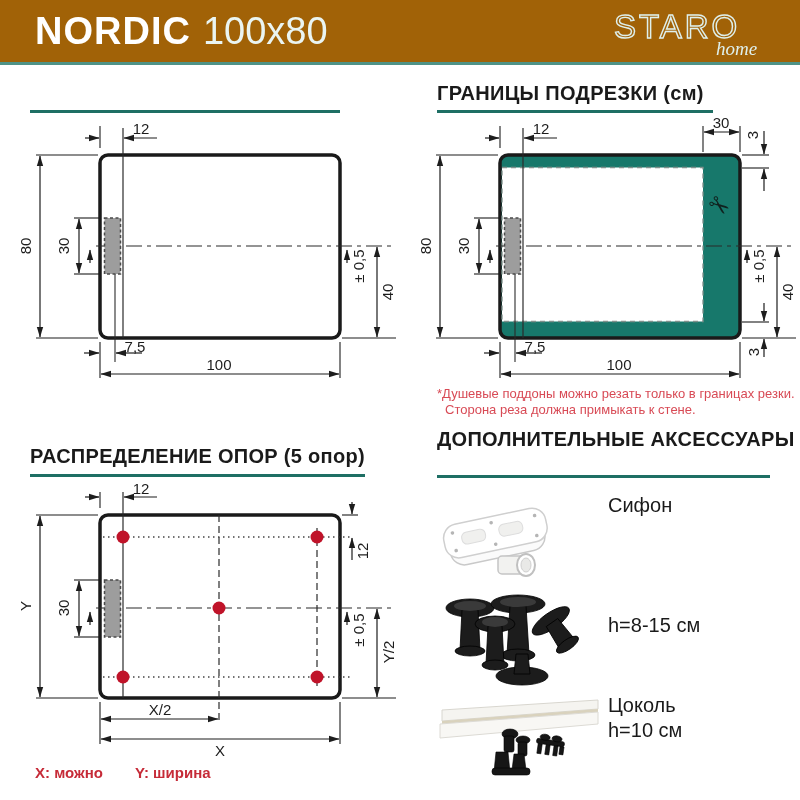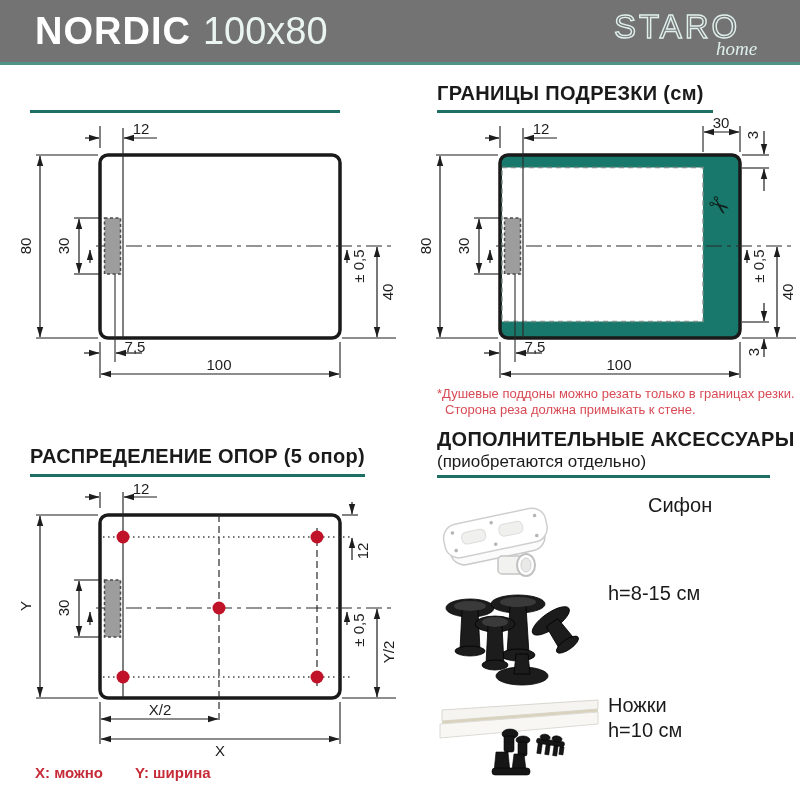--- a/index.html
+++ b/index.html
@@ -1,20 +1,20 @@
 <!DOCTYPE html>
 <html><head>
 <meta charset="utf-8">
 <style>
   html,body{margin:0;padding:0;background:#fff;}
   #page{position:relative;width:800px;height:800px;background:#fff;overflow:hidden;
         font-family:"Liberation Sans","DejaVu Sans",sans-serif;color:#1a1a1a;}
 
   
-  #header{position:absolute;left:0;top:0;width:800px;height:62px;background:#737373;}
+  #header{position:absolute;left:0;top:0;width:800px;height:62px;background:#a16207;}
   #header-strip{position:absolute;left:0;top:62px;width:800px;height:3px;background:#4F9387;}
   #header-title{position:absolute;left:35px;top:10px;font-size:38px;color:#fff;white-space:nowrap;}
   #header-title .model{font-weight:800;letter-spacing:1px;}
   #header-title .size{font-weight:300;margin-left:12px;color:#EAF5F2;}
   #logo{position:absolute;right:16px;top:4px;width:180px;height:56px;}
 
   
   .sec-title{position:absolute;font-size:20px;font-weight:700;letter-spacing:.3px;white-space:nowrap;}
   .sec-sub{position:absolute;font-size:17px;font-weight:400;white-space:nowrap;}
   .underline{position:absolute;height:3px;background:#1E6F64;}
@@ -58,21 +58,20 @@
 
   <div class="underline" style="left:30px;top:110px;width:310px;"></div>
 
   <div class="sec-title" style="left:437px;top:82px;">ГРАНИЦЫ ПОДРЕЗКИ (см)</div>
   <div class="underline" style="left:437px;top:110px;width:276px;"></div>
 
   <div class="sec-title" style="left:30px;top:445px;text-align:center;">РАСПРЕДЕЛЕНИЕ ОПОР (5 опор)</div>
   <div class="underline" style="left:30px;top:474px;width:335px;"></div>
 
   <div class="sec-title" style="left:437px;top:428px;">ДОПОЛНИТЕЛЬНЫЕ АКСЕССУАРЫ</div>
-  <div class="sec-sub" style="left:437px;top:452px;">(приобретаются отдельно)</div>
   <div class="underline" style="left:437px;top:475px;width:333px;"></div>
 
   <svg class="diagram-svg" style="left:0;top:115px;" width="400" height="270" viewBox="0 115 400 270">
     <defs>
       <marker id="arA" viewBox="0 0 10 6" refX="9.5" refY="3" markerWidth="9" markerHeight="6" orient="auto-start-reverse">
         <path d="M0,0 L10,3 L0,6 z" fill="#1d1d1d"></path>
       </marker>
     </defs>
     <g stroke="#1d1d1d" stroke-width="1.1" fill="none">
 
@@ -249,21 +248,21 @@
         <circle cx="58" cy="36" r="1.8" fill="#b5b5b5"></circle>
       <circle cx="58" cy="58" r="1.8" fill="#b5b5b5"></circle>
         <circle cx="100" cy="58" r="1.8" fill="#b5b5b5"></circle>
     </g>
     <g>
       <rect x="62" y="70" width="26" height="18" rx="4" fill="#f2f2f0" stroke="#c5c5c5" stroke-width="1.5"></rect>
       <ellipse cx="90" cy="79" rx="9" ry="11" fill="#ffffff" stroke="#c0c0c0" stroke-width="2"></ellipse>
       <ellipse cx="90" cy="79" rx="5" ry="7" fill="#e9e9e7" stroke="#cfcfcf"></ellipse>
     </g>
   </svg>
-  <span class="acc-label" style="left:608px;top:494px;margin-left:40px;">Сифон</span>
+  <span class="acc-label" style="left:608px;top:494px;">Сифон</span>
   <span class="acc-label" style="left:608px;top:518px;"></span>
 
   <svg class="acc-img" style="left:432px;top:594px;" width="160" height="96" viewBox="0 0 160 96">
     <g fill="#1c1c1c" stroke="#000" stroke-width="0.8">
       <ellipse cx="38" cy="14" rx="24" ry="9"></ellipse>
       <path d="M30,16 L28,56 H48 L46,16 z"></path>
       <ellipse cx="38" cy="57" rx="15" ry="5"></ellipse>
       <ellipse cx="86" cy="10" rx="27" ry="9"></ellipse>
       <path d="M78,12 L75,60 H97 L94,12 z"></path>
       <ellipse cx="86" cy="61" rx="17" ry="6"></ellipse>
@@ -277,21 +276,21 @@
       </g>
       <ellipse cx="90" cy="82" rx="26" ry="9"></ellipse>
       <path d="M84,60 L82,80 H98 L96,60 z"></path>
     </g>
     <g fill="#3a3a3a">
       <ellipse cx="38" cy="12" rx="16" ry="5"></ellipse>
       <ellipse cx="86" cy="8" rx="18" ry="5"></ellipse>
       <ellipse cx="63" cy="28" rx="13" ry="5"></ellipse>
     </g>
   </svg>
-  <span class="acc-label" style="left:608px;top:582px;">h=8-15 см</span>
+  <span class="acc-label" style="left:608px;top:614px;">h=8-15 см</span>
 
   <svg class="acc-img" style="left:434px;top:694px;" width="170" height="92" viewBox="0 0 170 92">
     <polygon points="8,16 164,6 164,15 8,27" fill="#f5f4f0" stroke="#d8d6cf" stroke-width="1"></polygon>
     <polygon points="8,27 164,15 164,18 8,30" fill="#d9d2bd"></polygon>
     <polygon points="6,30 164,18 164,30 6,44" fill="#f8f7f4" stroke="#dcdad4" stroke-width="1"></polygon>
     <g fill="#161616" stroke="#000" stroke-width="0.6">
       <ellipse cx="76" cy="40" rx="8" ry="5"></ellipse>
       <rect x="70" y="42" width="10" height="16" rx="2"></rect>
       <ellipse cx="89" cy="46" rx="7" ry="4"></ellipse>
       <rect x="84" y="48" width="9" height="14" rx="2"></rect>
@@ -302,16 +301,16 @@
         <rect x="102" y="46" width="28" height="5" rx="2"></rect>
         <rect x="104" y="51" width="4" height="10"></rect>
           <rect x="112" y="51" width="4" height="10"></rect>
         <rect x="120" y="51" width="4" height="10"></rect>
           <rect x="126" y="51" width="4" height="8"></rect>
         <ellipse cx="110" cy="44" rx="5" ry="3"></ellipse>
           <ellipse cx="122" cy="44" rx="5" ry="3"></ellipse>
       </g>
     </g>
   </svg>
-  <span class="acc-label" style="left:608px;top:694px;">Ножки</span>
+  <span class="acc-label" style="left:608px;top:694px;">Цоколь</span>
   <span class="acc-label" style="left:608px;top:719px;">h=10 см</span>
 
 </div>
 
 </body></html>

